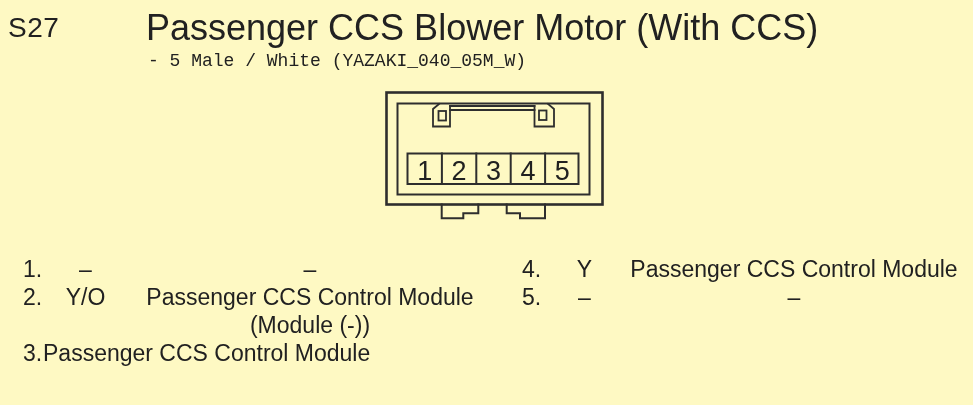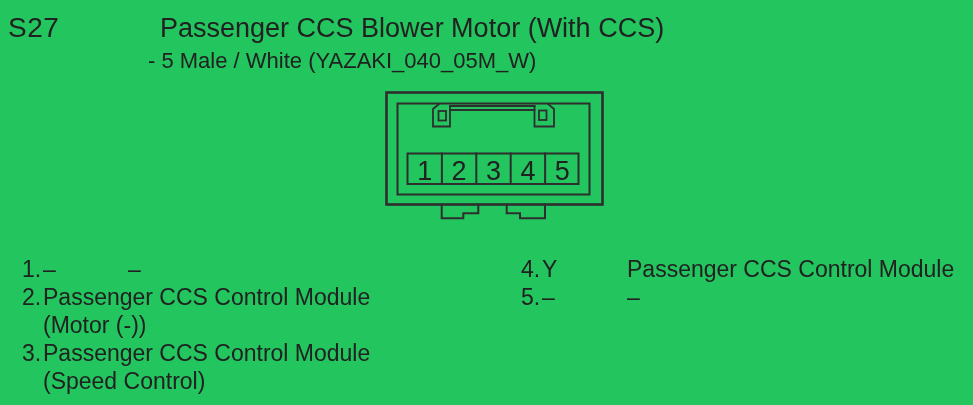--- a/index.html
+++ b/index.html
@@ -4,40 +4,41 @@
 <style>
   html, body {
     margin: 0;
     padding: 0;
     background: #fcfcfc;
   }
   #page {
     position: relative;
     width: 973px;
     height: 405px;
-    background: #22c55e;
+    background: #fef9c3;
     font-family: "Liberation Sans", "DejaVu Sans", sans-serif;
     color: #212121;
     overflow: hidden;
+    text-align: center;
   }
   .abs { position: absolute; }
 
   
   .conn-code {
     left: 8px; top: 13px;
     font-size: 28px; line-height: 30px;
     letter-spacing: 0.5px;
   }
   .conn-title {
-    left: 160px; top: 13px;
-    font-size: 27px; line-height: 30px;
+    left: 146px; top: 13px;
+    font-size: 36px; line-height: 30px;
   }
   .conn-subtitle {
     left: 148px; top: 48px;
-    font-size: 22px; line-height: 26px;
+    font-size: 18px; line-height: 26px; font-family: Liberation Mono, monospace;
   }
 
   
   .conn-svg {
     left: 380px; top: 86px;
     width: 232px; height: 142px;
   }
 
   
   .pin-list {
@@ -104,30 +105,30 @@
     <div class="pin-row">
       <span class="pin-num">1.</span>
       <span class="pin-code">–</span>
       <span class="pin-desc">
         <div>–</div>
 
       </span>
     </div>
     <div class="pin-row">
       <span class="pin-num">2.</span>
+      <span class="pin-code">Y/O</span>
       <span class="pin-desc">
         <div>Passenger CCS Control Module</div>
-        <div>(Motor (-))</div>
+        <div>(Module (-))</div>
       </span>
     </div>
     <div class="pin-row">
       <span class="pin-num">3.</span>
       <span class="pin-desc">
         <div>Passenger CCS Control Module</div>
-        <div>(Speed Control)</div>
       </span>
     </div>
   </div>
 
   <div class="abs pin-list pin-list-right">
     <div class="pin-row">
       <span class="pin-num">4.</span>
       <span class="pin-code">Y</span>
       <span class="pin-desc">
         <div>Passenger CCS Control Module</div>

